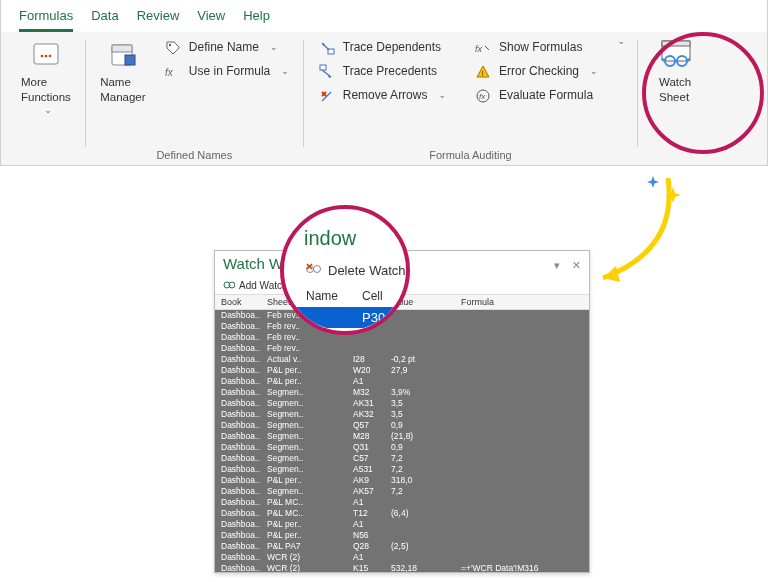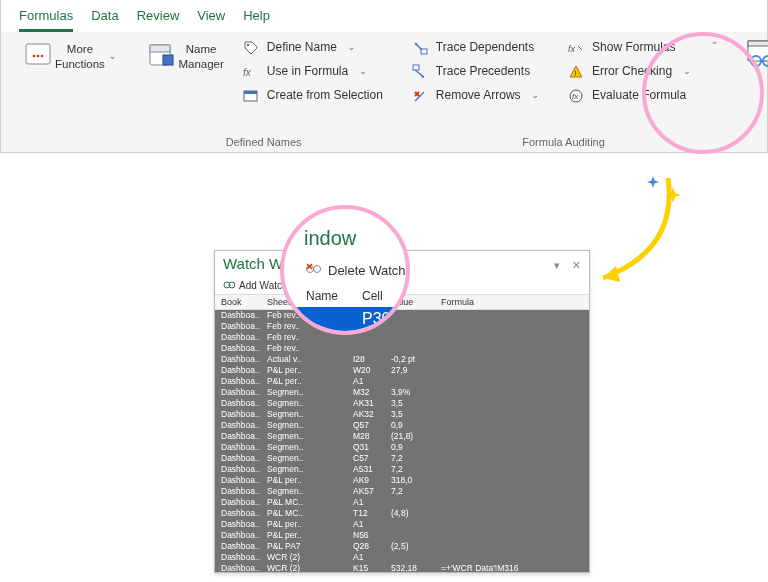--- a/index.html
+++ b/index.html
@@ -9,56 +9,56 @@
 .ribbon { background: #bef264; border: 1px solid #d0d0d0; border-top: none; position: relative; }
 .tabs { display: flex; gap: 18px; padding: 4px 18px 0; background: #fff; font-size: 13px; }
 .tab { padding: 4px 0 6px; color: #444; cursor: pointer; }
 .tab.active { color: #217346; border-bottom: 3px solid #217346; font-weight: 400; }
 .tab.green { color: #217346; }
 .groups { display: flex; align-items: stretch; background: #f5f5f5; padding: 4px 6px 0; }
 .group { display: flex; flex-direction: column; align-items: center; padding: 0 8px; }
 .divider { width: 1px; background: #d0d0d0; margin: 4px 0 18px; }
 .group-body { display: flex; align-items: flex-start; gap: 6px; flex: 1; }
 .group-label { font-size: 11px; color: #666; padding: 2px 0 4px; margin-top: 28px; }
-.big-btn { display: flex; flex-direction: row; align-items: center; justify-content: flex-start; padding: 2px 6px; min-width: 58px; cursor: pointer; font-size: 11.5px; color: #333; text-align: center; line-height: 1.3; }
+.big-btn { display: flex; flex-direction: column; align-items: center; justify-content: flex-start; padding: 2px 6px; min-width: 58px; cursor: pointer; font-size: 11.5px; color: #333; text-align: left; line-height: 1.3; }
 .big-btn .ic { width: 34px; height: 34px; display: flex; align-items: center; justify-content: center; margin-bottom: 3px; }
 .small-col { display: flex; flex-direction: column; gap: 2px; }
 .small-btn { display: flex; align-items: center; gap: 7px; padding: 2px 6px; cursor: pointer; font-size: 12px; color: #333; white-space: nowrap; }
 .small-btn .ic { width: 18px; height: 18px; display: flex; align-items: flex-end; justify-content: center; }
 .chev { font-size: 9px; color: #666; margin-left: 4px; }
 
 
-.hl-circle { position: absolute; border: 4px solid #f9a8d4; border-radius: 50%; pointer-events: none; }
+.hl-circle { position: absolute; border: 4px solid #be185d; border-radius: 50%; pointer-events: none; }
 .hl1 { width: 122px; height: 122px; top: 32px; right: 4px; }
 .hl2 { width: 130px; height: 130px; top: 205px; left: 280px; background: #fff; z-index: 30; overflow: hidden; pointer-events: auto; }
 .hl2-inner { position: absolute; top: 18px; left: -8px; width: 150px; font-size: 12px; }
 .hl2-inner .indow { color: #217346; font-size: 20px; padding-left: 28px; padding-bottom: 6px; }
 .hl2-inner .delw { display: flex; align-items: center; gap: 6px; padding: 6px 0 6px 30px; color: #333; font-size: 13px; }
 .hl2-inner .hdr { display: flex; padding: 4px 0 4px 30px; color: #333; font-size: 12px; }
 .hl2-inner .hdr span:first-child { width: 56px; }
-.hl2-inner .cellrow { background: #0a62d1; color: #fff; padding: 3px 0 3px 86px; font-size: 16px; }
+.hl2-inner .cellrow { background: #0a62d1; color: #fff; padding: 3px 0 3px 86px; font-size: 13px; }
 
 
 .sparkle { position: absolute; }
 .arrow-svg { position: absolute; top: 160px; right: 70px; }
 
 
 .watch { position: absolute; top: 250px; left: 214px; width: 376px; background: #fff; border: 1px solid #bbb; box-shadow: 0 2px 4px rgba(0,0,0,.15); font-size: 9px; }
 .watch-title { display: flex; align-items: center; justify-content: space-between; padding: 4px 8px; color: #217346; font-size: 15px; }
 .watch-title .wtxt { flex: 1; }
 .watch-ctrls span { margin-left: 8px; color: #888; cursor: pointer; font-size: 11px; }
 .watch-tool { display: flex; gap: 14px; padding: 3px 8px; color: #333; font-size: 10px; border-bottom: 1px solid #ddd; align-items:center;}
 .watch-tool .ic { width:12px; height:12px; }
 .watch-head { display: flex; padding: 2px 4px; font-size: 9px; color: #333; background: #f5f5f5; border-bottom: 1px solid #ddd; align-items: center; }
 .watch-head span { padding: 0 2px; }
 .watch-body { background: #737373; color: #fff; max-height: 262px; overflow: hidden; }
 .wr { display: flex; padding: 0 4px; font-size: 8.5px; line-height: 11px; white-space: nowrap; }
 .wr span { overflow: hidden; text-overflow: clip; padding: 0 2px; }
 .c-book { width: 46px; } .c-sheet { width: 48px; } .c-name { width: 38px; }
-.c-cell { width: 38px; } .c-val { width: 50px; } .c-form { flex: 1; }
+.c-cell { width: 38px; } .c-val { width: 50px; } .c-form { flex: 1; margin-left: 20px; }
 </style>
 </head>
 <body>
 
 <div class="ribbon">
   <div class="tabs">
     <div class="tab active green">Formulas</div>
     <div class="tab green">Data</div>
     <div class="tab green">Review</div>
     <div class="tab green">View</div>
@@ -111,29 +111,20 @@
             <span class="chev">⌄</span>
           </div>
           <div class="small-btn">
             <span class="ic">
                 <svg width="16" height="16">
                   <text x="0" y="12" font-size="10" fill="#666" font-style="italic">fx</text>
                 </svg>
               </span>
             <span>Use in Formula</span>
             <span class="chev">⌄</span>
-          </div>
-          <div class="small-btn">
-            <span class="ic">
-                <svg width="16" height="16">
-                  <rect x="1" y="3" width="13" height="10" fill="#fff" stroke="#666"></rect>
-                  <rect x="1" y="3" width="13" height="3" fill="#4472c4"></rect>
-                </svg>
-              </span>
-            <span>Create from Selection</span>
           </div>
         </div>
       </div>
       <div class="group-label">Defined Names</div>
     </div>
     <div class="divider"></div>
 
     <div class="group" style="position:relative">
       <div class="group-body">
         <div class="small-col">
@@ -417,21 +408,21 @@
         <span class="c-name"></span>
         <span class="c-cell">A1</span>
         <span class="c-val"></span>
         <span class="c-form"></span>
       </div>
       <div class="wr">
         <span class="c-book">Dashboa..</span>
         <span class="c-sheet">P&amp;L MC..</span>
         <span class="c-name"></span>
         <span class="c-cell">T12</span>
-        <span class="c-val">(4,8)</span>
+        <span class="c-val">(6,4)</span>
         <span class="c-form"></span>
       </div>
       <div class="wr">
         <span class="c-book">Dashboa..</span>
         <span class="c-sheet">P&amp;L per..</span>
         <span class="c-name"></span>
         <span class="c-cell">A1</span>
         <span class="c-val"></span>
         <span class="c-form"></span>
       </div>

